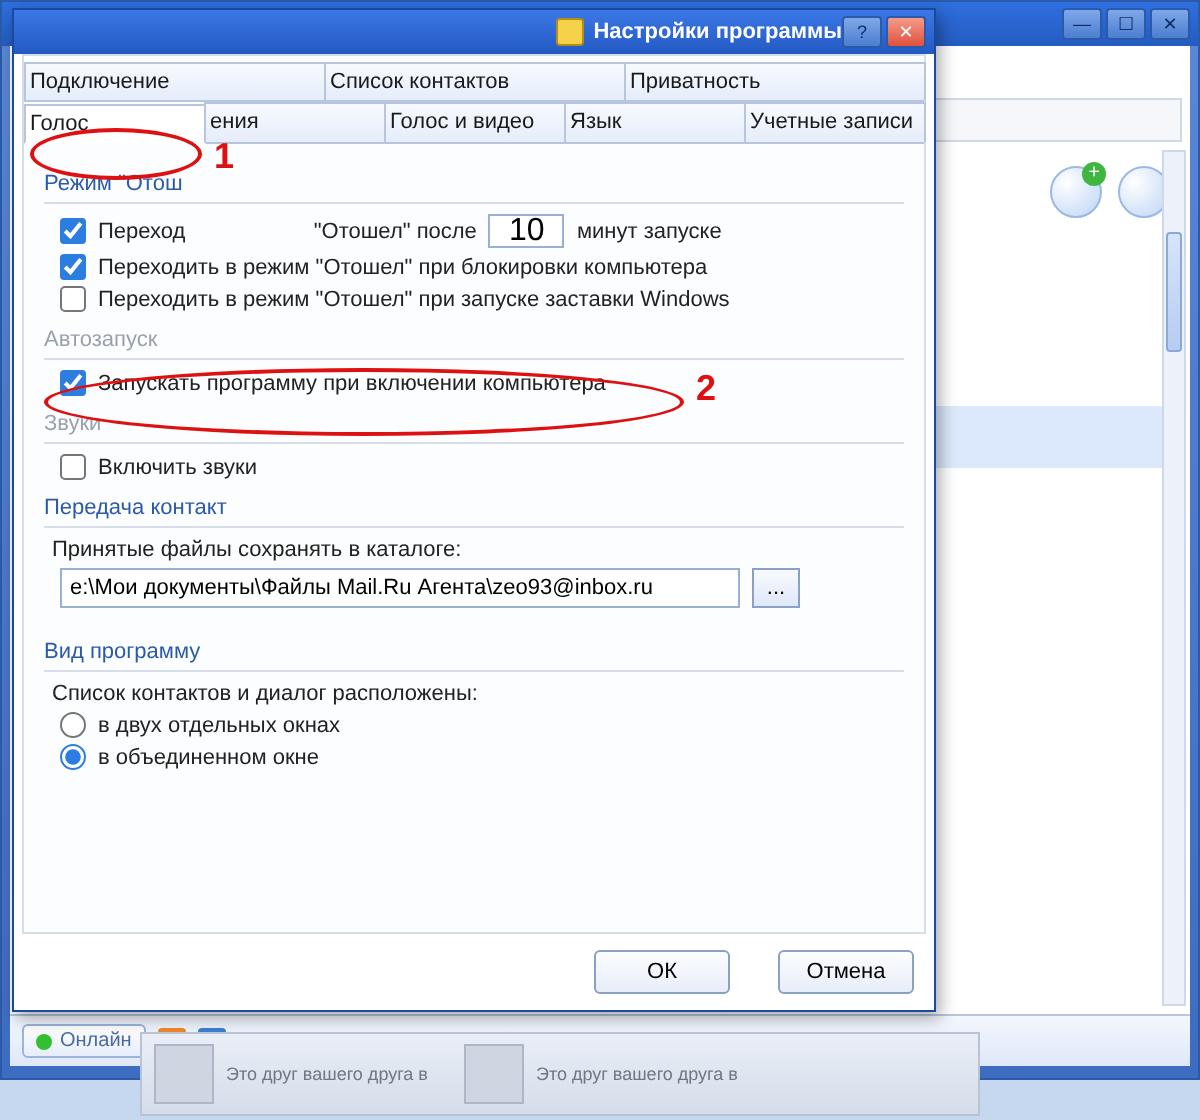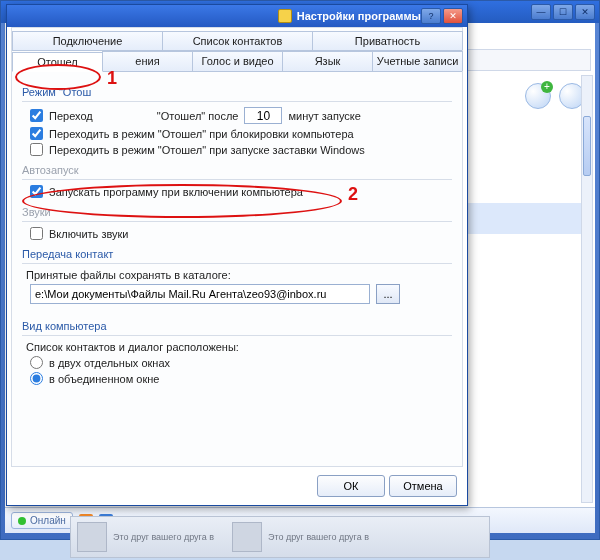--- a/index.html
+++ b/index.html
@@ -160,21 +160,20 @@
   .dialog-ctrls { display:flex; gap:2px; }
   .dialog-body {
     position: absolute; top: 22px; left: 4px; right: 4px; bottom: 38px;
     background: #fcfdfe;
     border: 1px solid #d6dde8;
   }
   .tabrow { display:flex; border-bottom:1px solid #b7c6de; }
   .tabrow:first-child { margin-top:3px; }
   .tab {
     flex:1;
-    text-align:center;
     font-size: 11px;
     padding: 3px 2px;
     background: linear-gradient(#f7faff,#e5edfa);
     border: 1px solid #b7c6de;
     border-bottom: none;
     margin-right: -1px;
     cursor: pointer;
     color:#1a1a1a;
   }
   .tab.active {
@@ -185,21 +184,21 @@
   }
   .section { padding: 6px 10px 4px; }
   .grouplabel { color: #2b5aa8; margin: 8px 0 3px; }
   .grouplabel.gray { color:#9aa1ad; }
   .hr { height:1px; background:#d6dde8; margin:1px 0 5px; }
   .row { display:flex; align-items:center; gap:6px; margin:3px 0 3px 8px; color:#222;}
   input[type=checkbox], input[type=radio] { accent-color:#2b7de0; margin:0; }
   .numinput {
     width: 38px; height: 17px;
     border: 1px solid #9ab0d2;
-    text-align: center; font-size: 12px;
+    text-align: center; font-size: 16px;
   }
   .pathfield {
     width: 340px; height: 20px;
     border: 1px solid #9ab0d2;
     padding: 1px 4px; font-size: 11px;
   }
   .browsebtn {
     width: 24px; height:20px;
     border:1px solid #8aa0c4;
     background: linear-gradient(#f7faff,#e0e8f6);
@@ -211,21 +210,21 @@
     border-radius: 50%;
     pointer-events: none;
   }
   .ellipse.e1 { left: 3px; top: 36px; width: 86px; height: 26px; }
   .ellipse.e2 { left: 10px; top: 156px; width: 320px; height: 34px; }
   .anno { position:absolute; color:#d11; font-size:18px; font-weight:bold; pointer-events:none;}
   .anno.a1 { left: 95px; top: 40px; }
   .anno.a2 { left: 336px; top: 156px; }
   .dialog-buttons {
     position:absolute; right:10px; bottom:8px;
-    display:flex; gap:4px;
+    display:flex; gap:24px;
   }
   .btn {
     min-width:68px; height:22px;
     border:1px solid #8aa0c4;
     background: linear-gradient(#fdfdfe,#e6edf9);
     border-radius:3px; font-size:11px;
     cursor:pointer;
   }
 
   
@@ -296,21 +295,21 @@
     </div>
   </div>
 
   <div class="dialog-body">
     <div class="tabrow">
       <div class="tab">Подключение</div>
       <div class="tab">Список контактов</div>
       <div class="tab">Приватность</div>
     </div>
     <div class="tabrow">
-      <div class="tab active">Отошел</div>
+      <div class="tab active">Голос</div>
       <div class="tab">ения</div>
       <div class="tab">Голос и видео</div>
       <div class="tab">Язык</div>
       <div class="tab">Учетные записи</div>
     </div>
 
     <div class="section">
 
       <div class="grouplabel">Режим "Отош</div>
       <div class="hr"></div>
@@ -346,21 +345,21 @@
       <div class="grouplabel">Передача контакт</div>
       <div class="hr"></div>
       <div class="row" style="margin-left:4px">
         <span>Принятые файлы сохранять в каталоге:</span>
       </div>
       <div class="row">
         <input class="pathfield" value="e:\Мои документы\Файлы Mail.Ru Агента\zeo93@inbox.ru" style="">
         <button class="browsebtn">...</button>
       </div>
 
-      <div class="grouplabel" style="margin-top:16px">Вид компьютера</div>
+      <div class="grouplabel" style="margin-top:16px">Вид программу</div>
       <div class="hr"></div>
       <div class="row" style="margin-left:4px">
         <span>Список контактов и диалог расположены:</span>
       </div>
       <div class="row">
         <input type="radio" name="vw" style="">
         <span>в двух отдельных окнах</span>
       </div>
       <div class="row">
         <input type="radio" name="vw" checked="" style="">

